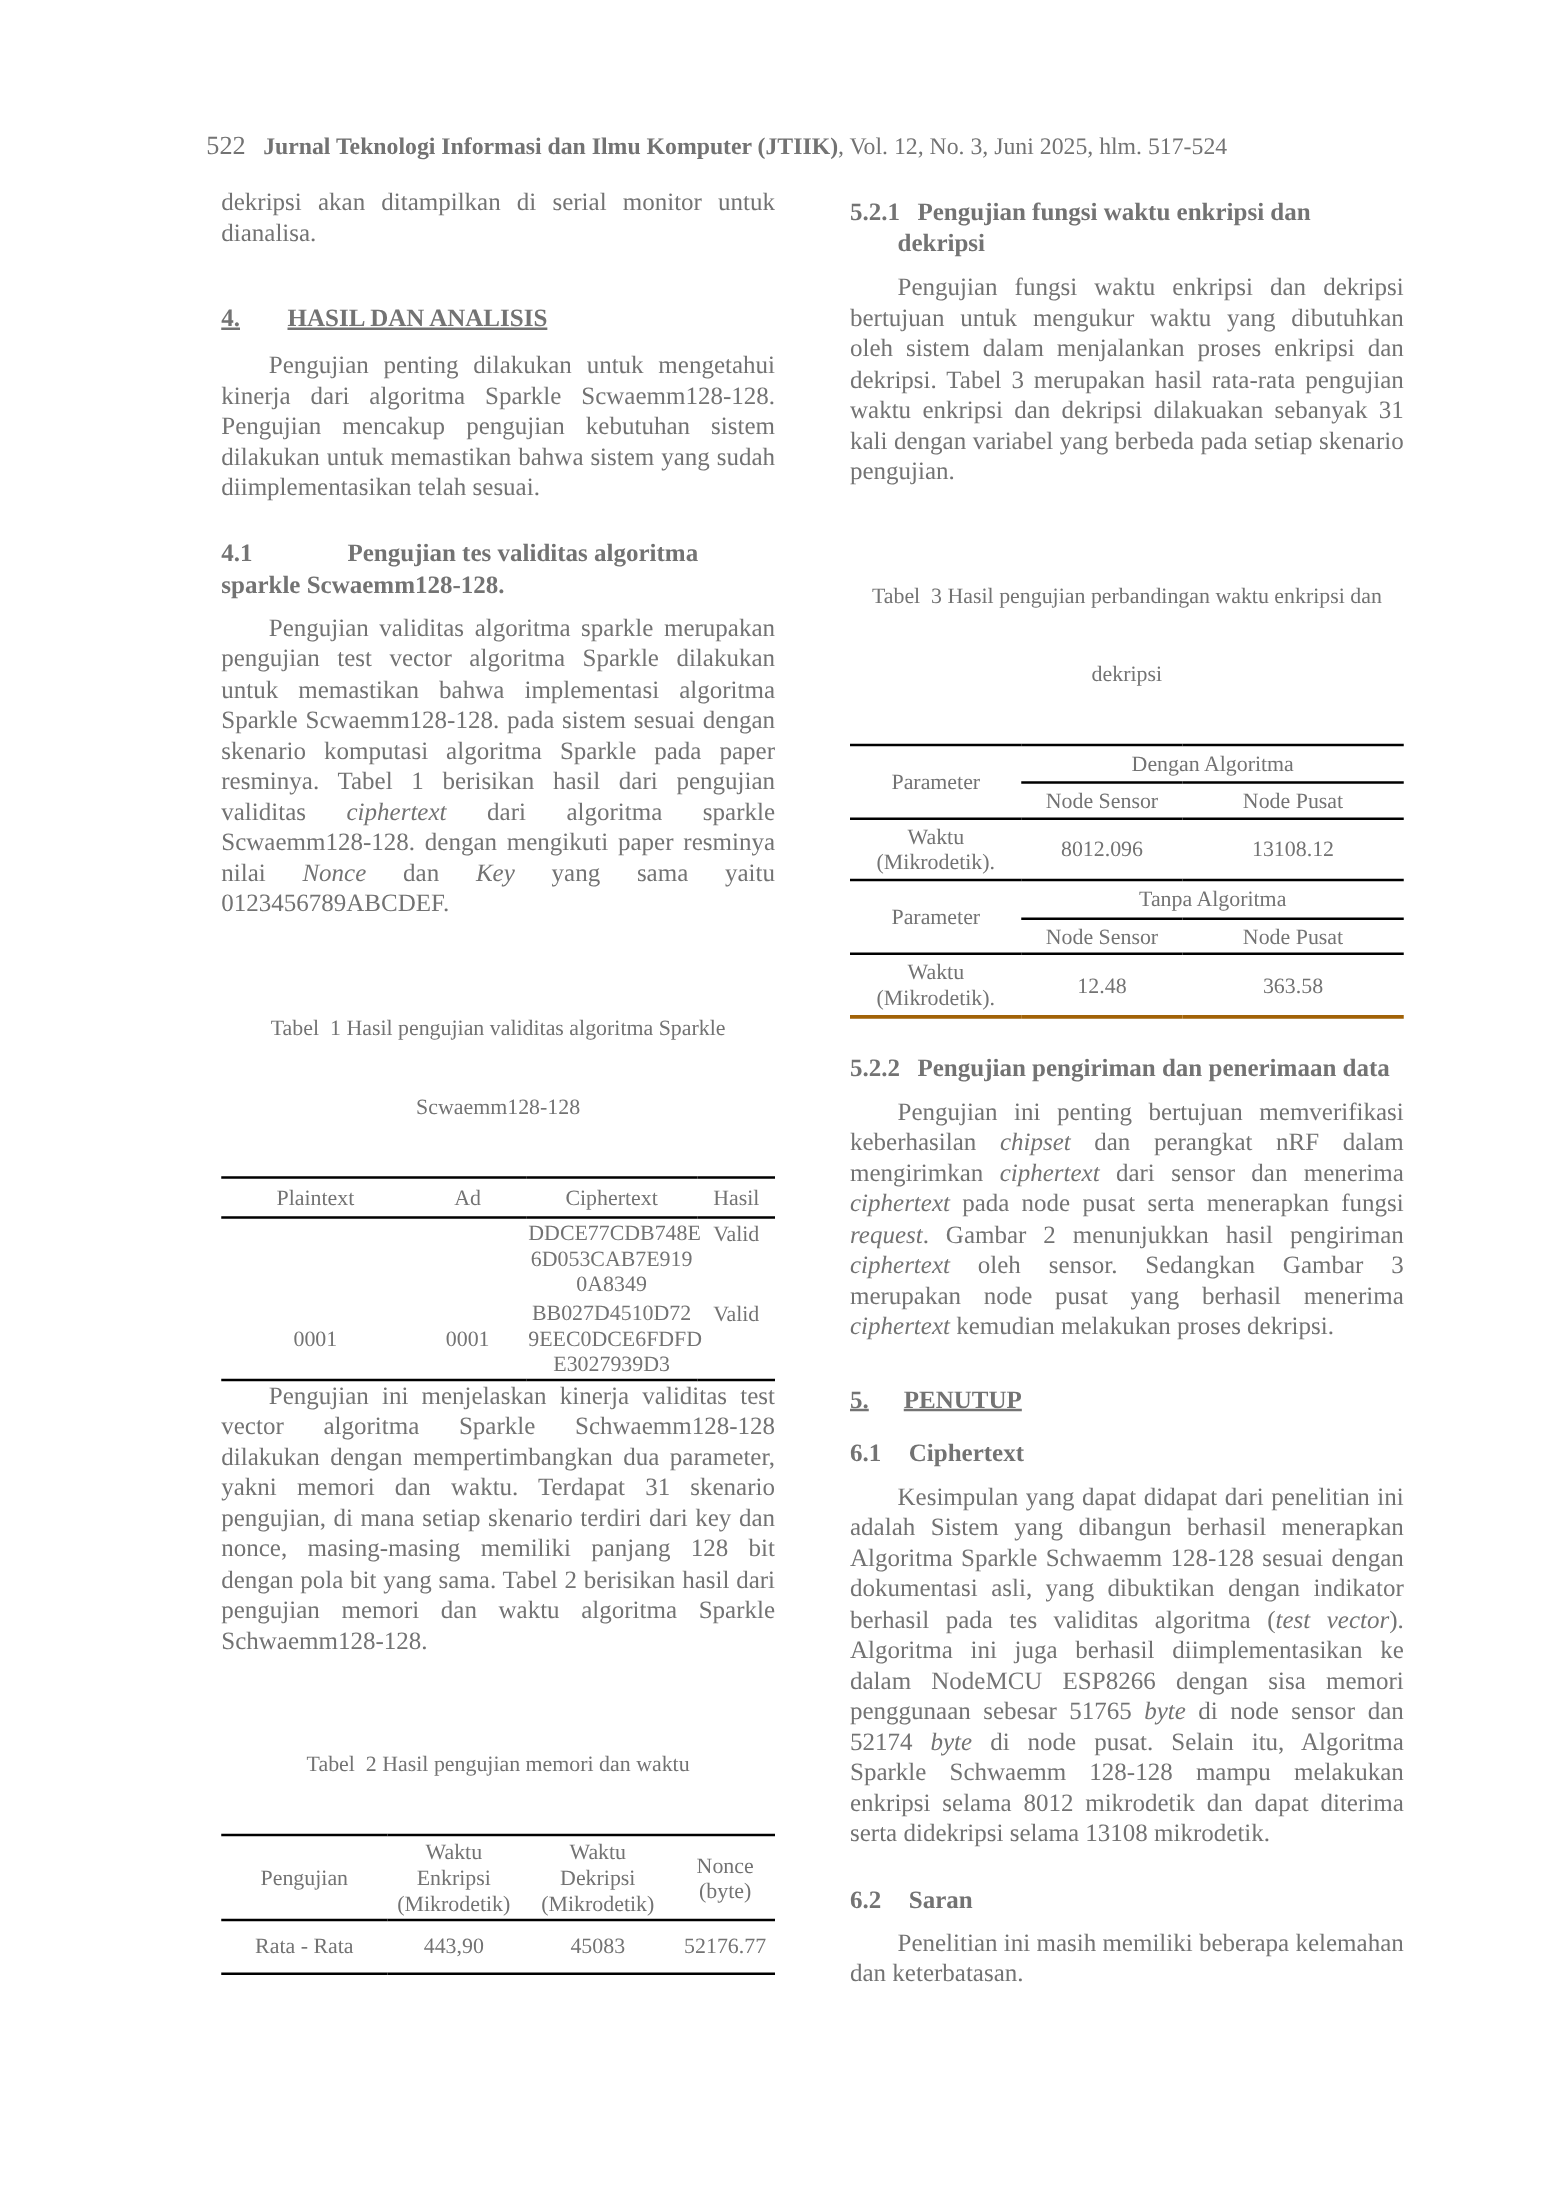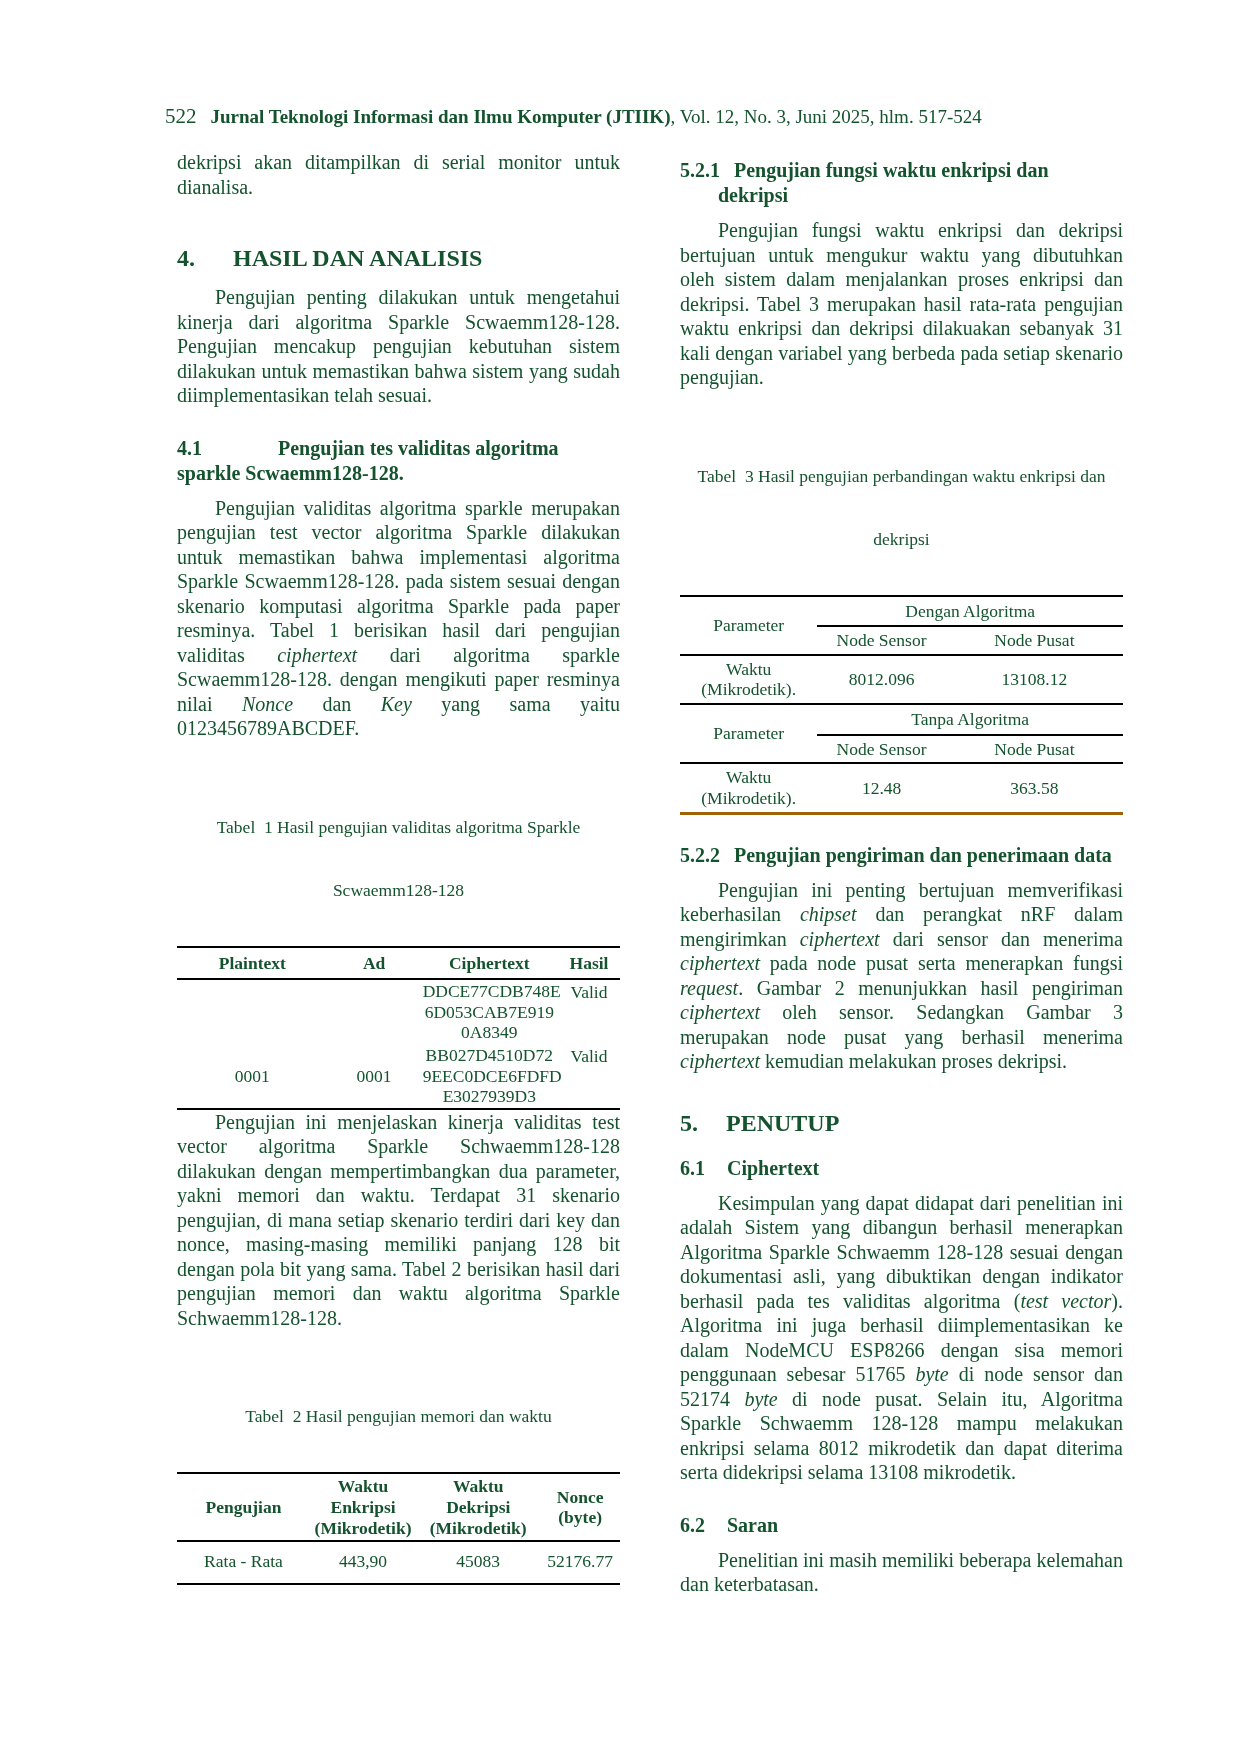--- a/index.html
+++ b/index.html
@@ -1,47 +1,47 @@
 <!DOCTYPE html>
 <html><head>
 <meta charset="utf-8">
 <style>
   html,body { margin:0; padding:0; background:#e8e8e8; }
   .page {
     position:relative; width:1241px; height:1754px;
     background:#ffffff; margin:0 auto; overflow:hidden;
-    font-family:"Liberation Serif", serif; color:#14532d;
+    font-family:"Liberation Serif", serif; color:#737373;
   }
   
   .running-header { position:absolute; left:165px; top:104px; width:965px; font-size:19px; white-space:nowrap; }
   .pgnum { font-size:21px; margin-right:14px; }
   .jbold { font-weight:bold; }
 
   
   .columns { position:absolute; left:177px; top:150px; display:flex; gap:60px; }
   .col { width:443px; font-size:20px; line-height:1.225; }
 
   .p { margin:0; text-indent:38px; text-align:justify; }
   .p.noind { text-indent:0; }
   .mt30 { margin-top:30px; }
   .it { font-style:italic; }
 
-  .hsec { font-weight:bold; font-size:24px; margin:44px 0 12px; line-height:1.25; }
+  .hsec { font-weight:bold; font-size:20px; margin:44px 0 12px; line-height:1.25;text-decoration:underline; }
   .hsub { font-weight:bold; font-size:20px; margin:28px 0 10px; line-height:1.25; }
   .hang { padding-left:38px; text-indent:-38px; }
   .mt8  { margin-top:8px; }
   .mt18 { margin-top:18px; }
   .mt34 { margin-top:34px; }
   .n14 { margin-right:14px; } .n22 { margin-right:22px; } .n28 { margin-right:28px; }
   .n38 { margin-right:38px; } .n48 { margin-right:76px; }
 
   
   .tcap { font-size:17.5px; line-height:1.2; text-align:center; margin:34px 0 3px; white-space:pre-wrap; }
   table { width:100%; border-collapse:collapse; font-size:17.5px; line-height:1.18; text-align:center; table-layout:fixed; }
-  th { font-weight:bold; }
+  th { font-weight:normal; }
 
   .t1 { border-top:2px solid #000; border-bottom:2px solid #000; }
   .t1 th { border-bottom:2px solid #000; padding:5px 2px; }
   .t1 td { padding:1px 2px; }
   .t1 td.vtop { vertical-align:top; padding-top:2px; }
   .t1 td.vmid { vertical-align:middle; }
 
   .t2 { border-top:2px solid #000; border-bottom:2px solid #000; }
   .t2 th { border-bottom:2px solid #000; padding:2px 2px; vertical-align:middle; }
   .t2 td { padding:9px 2px 11px; }

